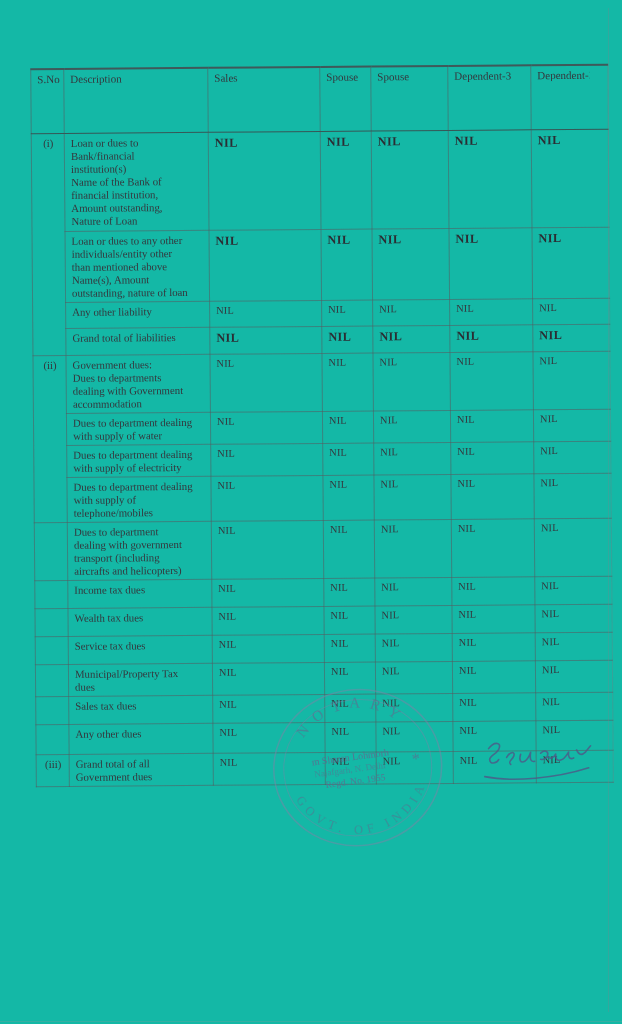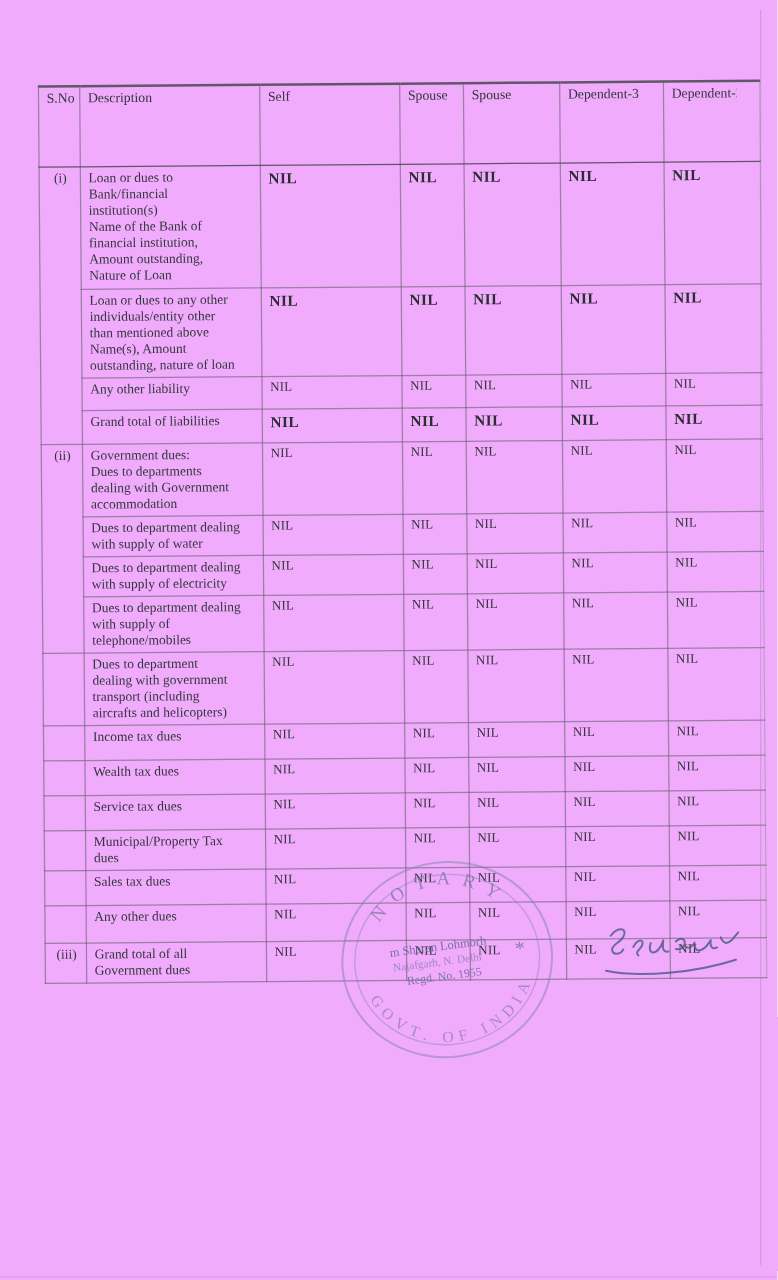--- a/index.html
+++ b/index.html
@@ -1,19 +1,19 @@
 <!DOCTYPE html>
 <html><head>
 <meta charset="utf-8">
 <style>
   html,body{margin:0;padding:0;background:#ffffff;}
   .page{
     position:relative;
     width:622px;height:1024px;
-    background:#f0abfc;
+    background:#14b8a6;
     overflow:hidden;
     font-family:"Liberation Serif", serif;
   }
   .sheet{
     position:absolute; left:0; top:0; width:622px; height:1024px;
     transform:rotate(-0.45deg);
     transform-origin:311px 420px;
   }
   
   table.decl{
@@ -75,21 +75,21 @@
           <col style="width: 112px;">
           <col style="width: 51px;">
           <col style="width: 77px;">
           <col style="width: 83px;">
           <col style="width: 77px;">
         </colgroup>
       <thead>
           <tr style="height: 64px;">
             <th>S.No</th>
             <th>Description</th>
-            <th>Self</th>
+            <th>Sales</th>
             <th>Spouse</th>
             <th>Spouse</th>
             <th>Dependent-3</th>
             <th><span class="clip">Dependent-2</span></th>
           </tr>
         </thead>
       <tbody>
           <tr class="emph" style="height: 98px;">
             <td class="sno" rowspan="4">(i)</td>
             <td class="desc">Loan or dues to

